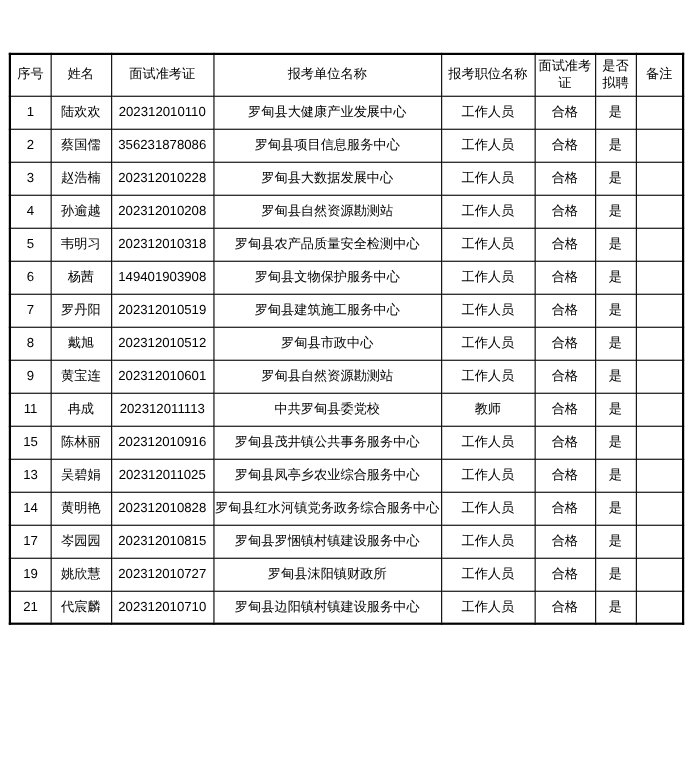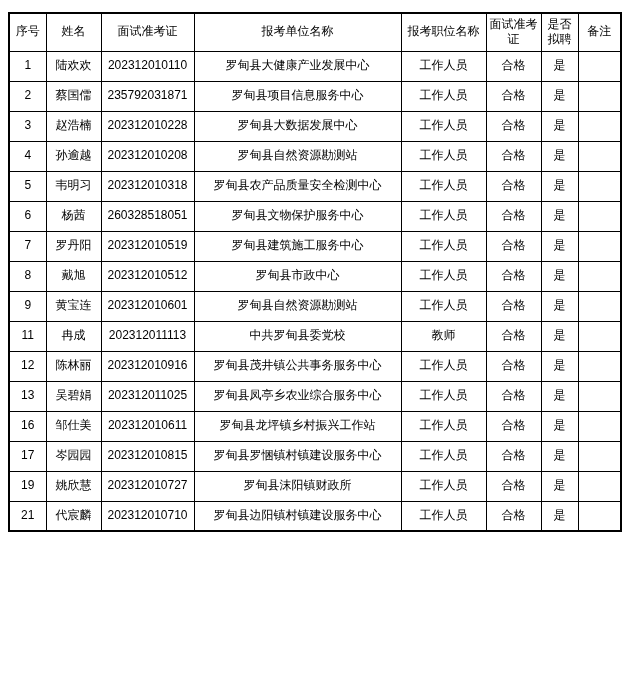--- a/index.html
+++ b/index.html
@@ -10,20 +10,21 @@
     font-family: "Liberation Sans", sans-serif;
   }
   body {
     width: 624px;
     height: 697px;
     overflow: hidden;
   }
   .page {
     padding: 12px 4px 9px 8px;
     box-sizing: border-box;
+    margin-top: 36px;
   }
   table.roster {
     border-collapse: collapse;
     table-layout: fixed;
     width: 612px;
     border: 2px solid #000000;
   }
   table.roster th,
   table.roster td {
     border: 1px solid #000000;
@@ -86,21 +87,21 @@
           <td>202312010110</td>
           <td>罗甸县大健康产业发展中心</td>
           <td>工作人员</td>
           <td>合格</td>
           <td>是</td>
           <td></td>
         </tr>
         <tr>
           <td>2</td>
           <td>蔡国儒</td>
-          <td>235792031871</td>
+          <td>356231878086</td>
           <td>罗甸县项目信息服务中心</td>
           <td>工作人员</td>
           <td>合格</td>
           <td>是</td>
           <td></td>
         </tr>
         <tr>
           <td>3</td>
           <td>赵浩楠</td>
           <td>202312010228</td>
@@ -126,21 +127,21 @@
           <td>202312010318</td>
           <td>罗甸县农产品质量安全检测中心</td>
           <td>工作人员</td>
           <td>合格</td>
           <td>是</td>
           <td></td>
         </tr>
         <tr>
           <td>6</td>
           <td>杨茜</td>
-          <td>260328518051</td>
+          <td>149401903908</td>
           <td>罗甸县文物保护服务中心</td>
           <td>工作人员</td>
           <td>合格</td>
           <td>是</td>
           <td></td>
         </tr>
         <tr>
           <td>7</td>
           <td>罗丹阳</td>
           <td>202312010519</td>
@@ -174,44 +175,44 @@
           <td>11</td>
           <td>冉成</td>
           <td>202312011113</td>
           <td>中共罗甸县委党校</td>
           <td>教师</td>
           <td>合格</td>
           <td>是</td>
           <td></td>
         </tr>
         <tr>
-          <td>12</td>
+          <td>15</td>
           <td>陈林丽</td>
           <td>202312010916</td>
           <td>罗甸县茂井镇公共事务服务中心</td>
           <td>工作人员</td>
           <td>合格</td>
           <td>是</td>
           <td></td>
         </tr>
         <tr>
           <td>13</td>
           <td>吴碧娟</td>
           <td>202312011025</td>
           <td>罗甸县凤亭乡农业综合服务中心</td>
           <td>工作人员</td>
           <td>合格</td>
           <td>是</td>
           <td></td>
         </tr>
         <tr>
-          <td>16</td>
-          <td>邹仕美</td>
-          <td>202312010611</td>
-          <td>罗甸县龙坪镇乡村振兴工作站</td>
+          <td>14</td>
+          <td>黄明艳</td>
+          <td>202312010828</td>
+          <td>罗甸县红水河镇党务政务综合服务中心</td>
           <td>工作人员</td>
           <td>合格</td>
           <td>是</td>
           <td></td>
         </tr>
         <tr>
           <td>17</td>
           <td>岑园园</td>
           <td>202312010815</td>
           <td>罗甸县罗悃镇村镇建设服务中心</td>

